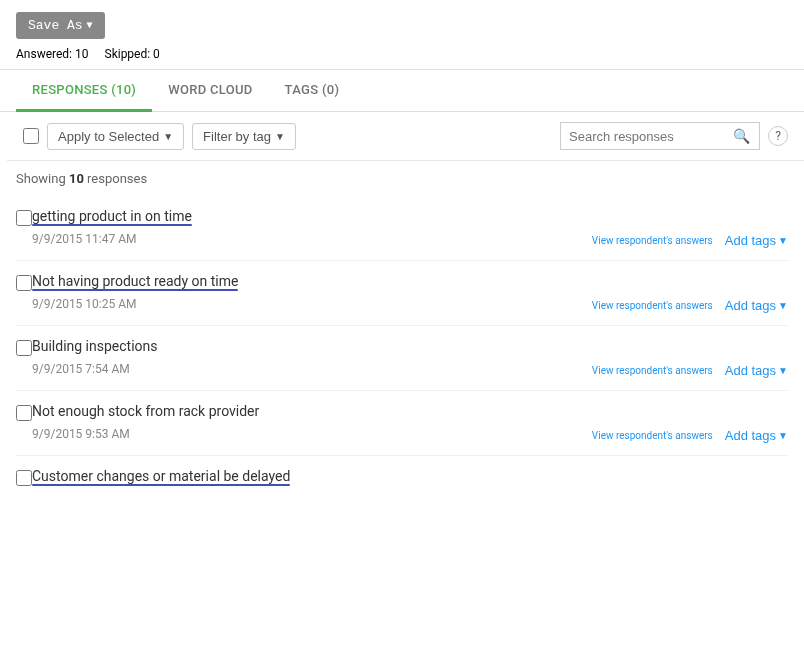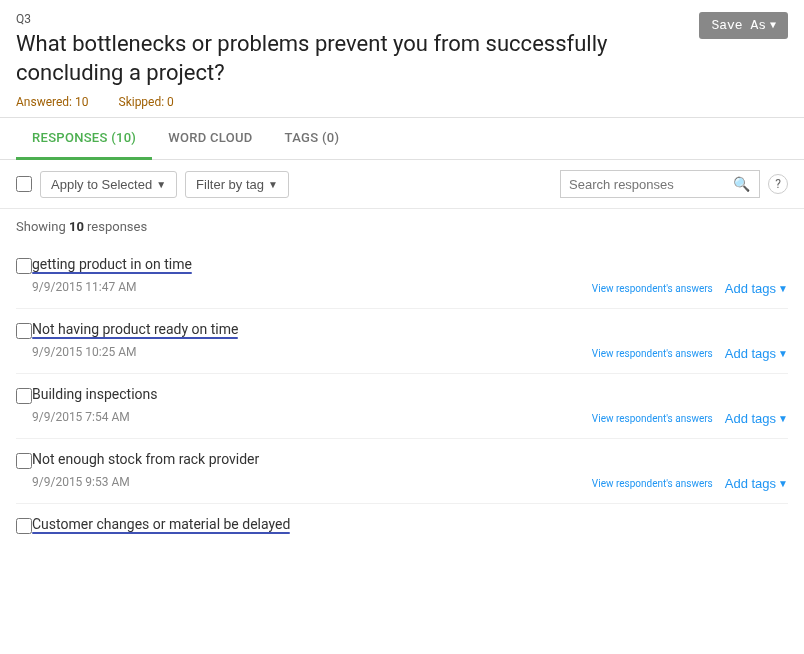--- a/index.html
+++ b/index.html
@@ -50,24 +50,24 @@
       white-space: nowrap;
       font-family: Liberation Mono, monospace;
     }
 
     .save-as-btn .chevron {
       font-size: 10px;
     }
 
     .stats {
       font-size: 12px;
-      color: #a16207;
+      color: #000000;
       margin-top: 8px;
       display: flex;
-      gap: 30px;
+      gap: 16px;
     }
 
     .tabs {
       display: flex;
       padding: 0 16px;
       border-bottom: 1px solid #e0e0e0;
     }
 
     .tab {
       padding: 12px 16px;
@@ -85,20 +85,21 @@
       color: #4CAF50;
       border-bottom-color: #4CAF50;
     }
 
     .toolbar {
       display: flex;
       align-items: center;
       padding: 10px 16px;
       border-bottom: 1px solid #e8e8e8;
       gap: 8px;
+      margin-left: 7px;
     }
 
     .toolbar-checkbox {
       width: 16px;
       height: 16px;
       cursor: pointer;
     }
 
     .apply-btn, .filter-btn {
       display: flex;
@@ -247,24 +248,20 @@
       align-items: center;
       justify-content: space-between;
       margin-top: 2px;
     }
   </style>
 </head>
 <body>
 
 <div class="header">
   <div class="header-top">
-    <div>
-      <div class="question-label">Q3</div>
-      <div class="question-title">What bottlenecks or problems prevent you from successfully concluding a project?</div>
-    </div>
     <button class="save-as-btn">
       <span>Save As</span>
       <span class="chevron">▼</span>
     </button>
   </div>
   <div class="stats">
     <span>Answered: 10</span>
     <span>Skipped: 0</span>
   </div>
 </div>

